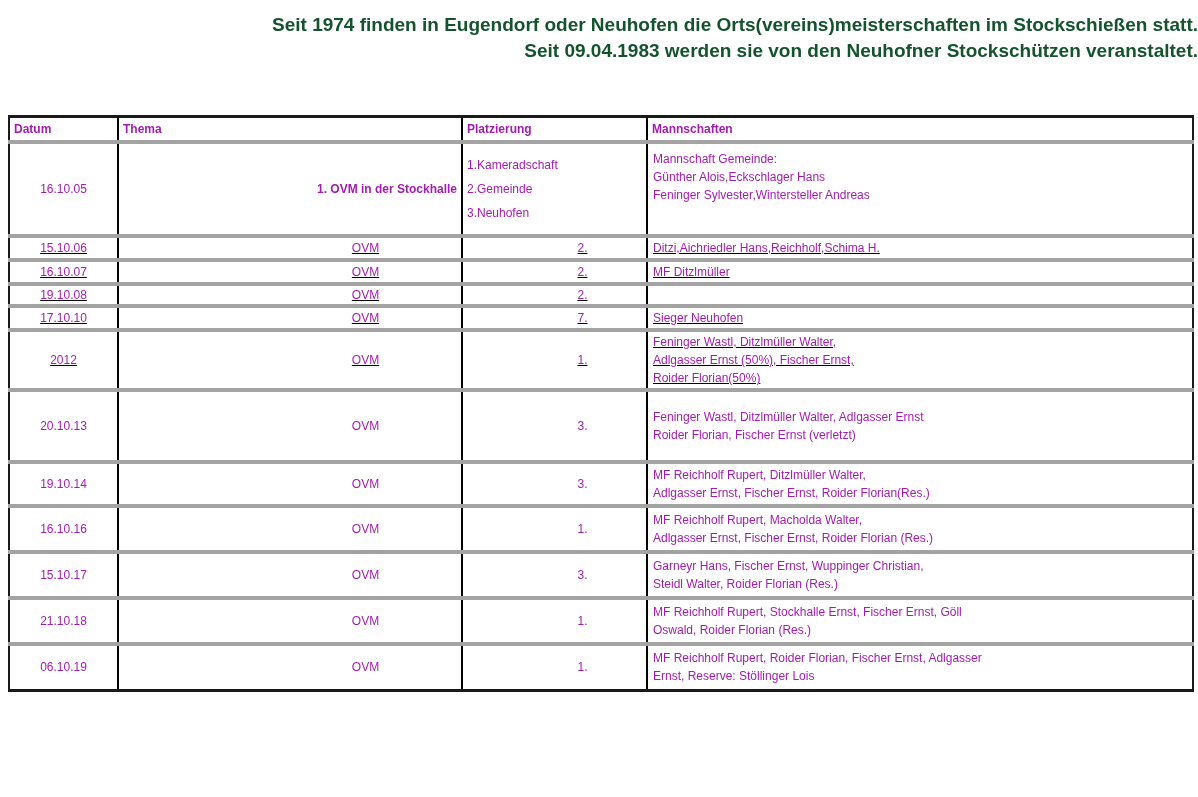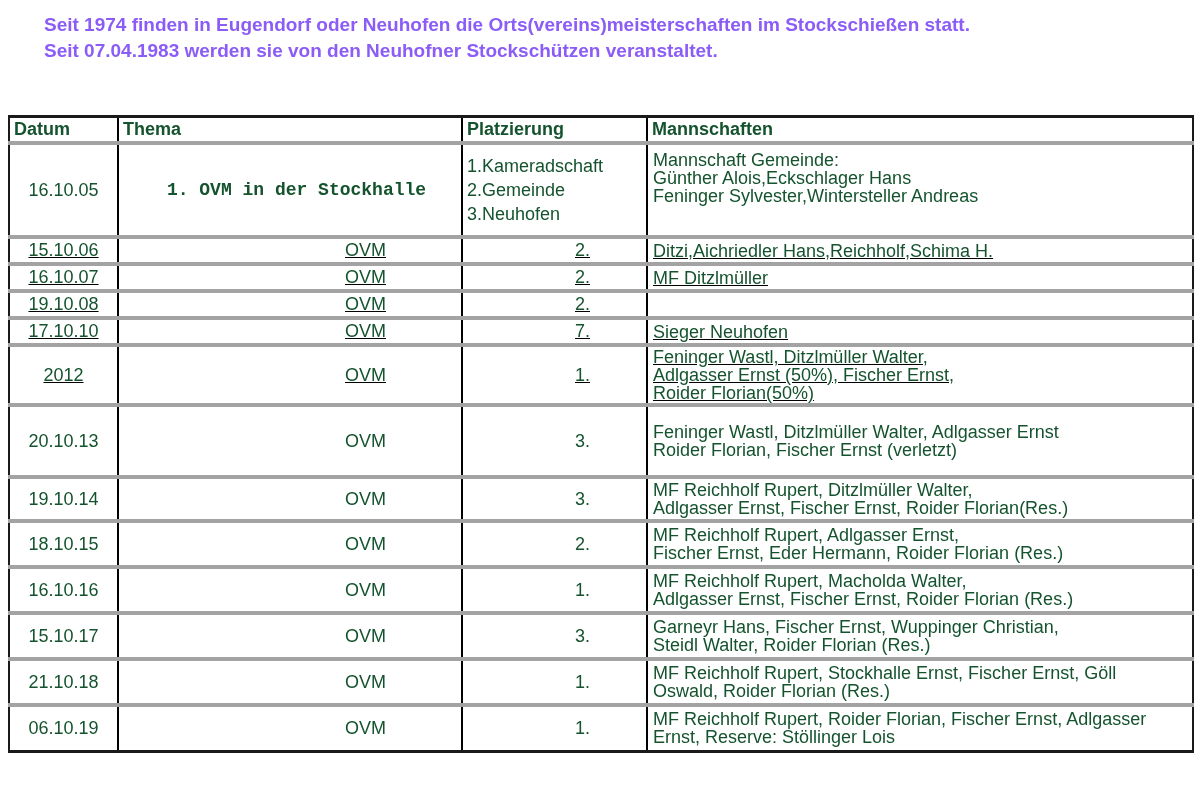--- a/index.html
+++ b/index.html
@@ -7,47 +7,47 @@
     padding: 0;
     background: #ffffff;
     width: 1198px;
     height: 797px;
     font-family: "Liberation Sans", sans-serif;
     color: #000;
     position: relative;
   }
   .page-title {
     margin-top: 12px;
-    text-align: left;
+    text-align: right;
     font-weight: bold;
     font-size: 19px;
     line-height: 26px;
-    color: #8b5cf6;
+    color: #14532d;
     padding-left: 44px;
   }
   table.results {
     position: absolute;
     left: 8px;
     top: 115px;
     width: 1184px;
     border-collapse: collapse;
     table-layout: fixed;
     border: 2px solid #1a1a1a;
     border-top-width: 3px;
     border-bottom-width: 3px;
   }
   col.c-datum { width: 109px; }
   col.c-thema { width: 344px; }
   col.c-platz { width: 185px; }
   col.c-mann  { width: 546px; }
 
   th, td {
     border-left: 2px solid #000;
-    font-size: 18px;
-    color: #14532d;
+    font-size: 12px;
+    color: #a21caf;
     vertical-align: middle;
     overflow: hidden;
     padding: 1px 4px;
   }
   th:first-child, td:first-child { border-left: none; }
 
   thead th {
     text-align: left;
     font-weight: bold;
     height: 20px;
@@ -60,24 +60,23 @@
   tbody tr:nth-child(1) { height: 94px; }
   tbody tr:nth-child(n+2):nth-child(-n+6) { height: 22px; text-decoration: underline; }
   tbody tr:nth-child(7) { height: 72px; }
   tbody tr:nth-child(8) { height: 44px; margin-left: 30px; }
   tbody tr:nth-child(14) { height: 44px; text-decoration: underline; }
 
   td.col-datum { text-align: center; white-space: pre-line; }
 
   td.col-thema { text-align: center; padding-left: 155px; white-space: pre-line; }
   tbody tr:first-child td.col-thema {
-    text-align: center;
+    text-align: right;
     padding-left: 17px;
     font-weight: bold;
-    font-family: Liberation Mono, monospace;
   }
 
   td.col-platz { text-align: center; padding-left: 60px; white-space: pre-line; }
   tbody tr:first-child td.col-platz {
     text-align: left;
     padding-left: 4px;
     line-height: 24px;
   }
 
   td.col-mann {
@@ -90,21 +89,21 @@
     vertical-align: top;
     padding-top: 6px;
     margin-left: 18px;
   }
 </style>
 </head>
 <body>
 
 <div class="page-title">
   <div>Seit 1974 finden in Eugendorf oder Neuhofen die Orts(vereins)meisterschaften im Stockschießen statt.</div>
-  <div>Seit 07.04.1983 werden sie von den Neuhofner Stockschützen veranstaltet.</div>
+  <div>Seit 09.04.1983 werden sie von den Neuhofner Stockschützen veranstaltet.</div>
 </div>
 
 <table class="results">
   <colgroup>
     <col class="c-datum">
       <col class="c-thema">
       <col class="c-platz">
       <col class="c-mann">
   </colgroup>
   <thead>
@@ -174,27 +173,20 @@
   </tr>
 
   <tr>
     <td class="col-datum">19.10.14</td>
     <td class="col-thema">OVM</td>
     <td class="col-platz">3.</td>
     <td class="col-mann">MF Reichholf Rupert, Ditzlmüller Walter,
 Adlgasser Ernst, Fischer Ernst, Roider Florian(Res.)</td>
   </tr>
 
-  <tr>
-    <td class="col-datum">18.10.15</td>
-    <td class="col-thema">OVM</td>
-    <td class="col-platz">2.</td>
-    <td class="col-mann">MF Reichholf Rupert, Adlgasser Ernst,
-Fischer Ernst, Eder Hermann, Roider Florian (Res.)</td>
-  </tr>
 
   <tr>
     <td class="col-datum">16.10.16</td>
     <td class="col-thema">OVM</td>
     <td class="col-platz">1.</td>
     <td class="col-mann">MF Reichholf Rupert, Macholda Walter,
 Adlgasser Ernst, Fischer Ernst, Roider Florian (Res.)</td>
   </tr>
 
   <tr>

